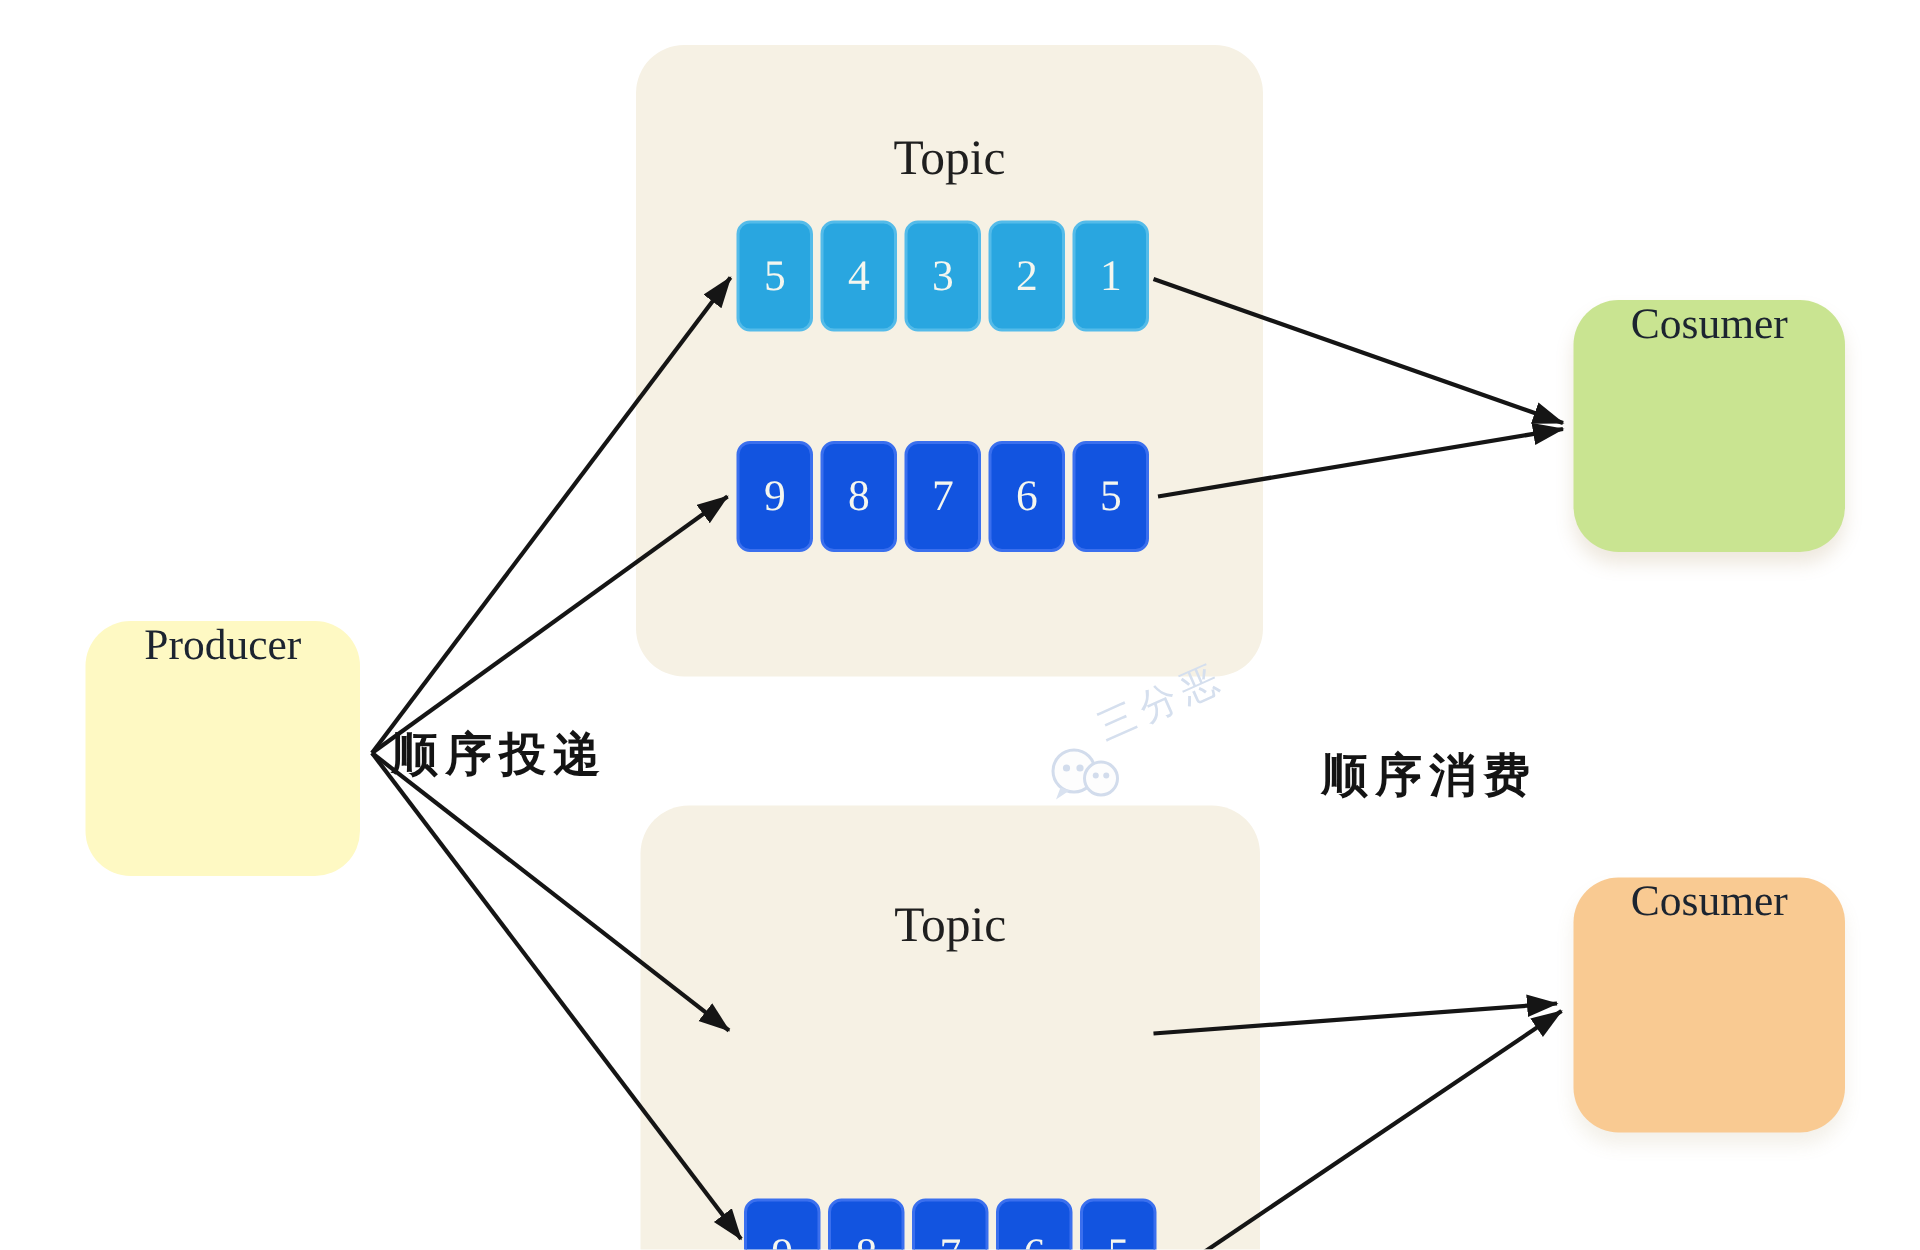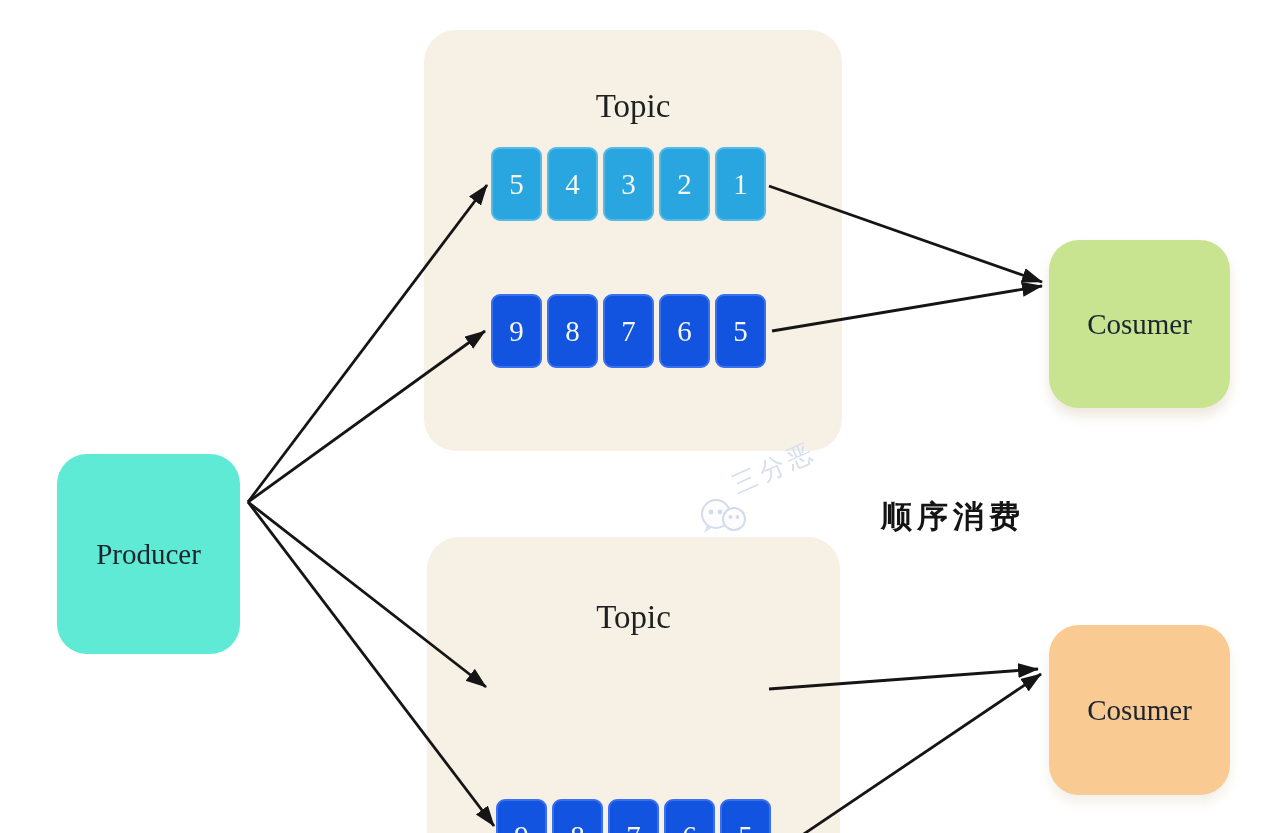--- a/index.html
+++ b/index.html
@@ -5,24 +5,24 @@
   html,body{margin:0;padding:0;}
   body{
     width:1280px;height:833px;position:relative;overflow:hidden;
     background:#ffffff;
     font-family:"Liberation Serif", serif;
   }
   .stage{position:absolute;inset:0;width:1280px;height:833px;}
 
   
   .node{
-    position:absolute;display:flex;align-items:center;justify-content:center;
-    border-radius:30px;color:#1c2430;font-size:29px;margin-top:40px;
+    position:absolute;display:flex;justify-content:center;
+    border-radius:30px;color:#1c2430;font-size:29px;
   }
-  .producer{left:57px;top:414px;width:183px;height:200px;background:#5eead4;}
+  .producer{left:57px;top:414px;width:183px;height:170px;background:#fef9c3;}
   .consumer-green{left:1049px;top:200px;width:181px;height:168px;background:#c9e491;
     box-shadow:0 8px 12px rgba(160,130,70,0.18);}
   .consumer-orange{left:1049px;top:585px;width:181px;height:170px;background:#f9ca92;
     box-shadow:0 8px 12px rgba(160,130,70,0.12);}
 
   
   .topic{
     position:absolute;background:#f6f1e4;border-radius:32px;
   }
   .topic1{left:424px;top:30px;width:418px;height:421px;}
@@ -105,20 +105,21 @@
     </div>
   </div>
 
   <div class="node consumer-green">
     <span>Cosumer</span>
   </div>
   <div class="node consumer-orange">
     <span>Cosumer</span>
   </div>
 
+  <div class="flow-label label-produce">顺序投递</div>
   <div class="flow-label label-consume">顺序消费</div>
 
   <svg class="arrows" width="1280" height="833" viewBox="0 0 1280 833">
     <defs>
       <marker id="ah" markerUnits="userSpaceOnUse" markerWidth="22" markerHeight="16" refX="20" refY="7.5" orient="auto">
         <path d="M0,0 L21,7.5 L0,15 Z" fill="#151515"></path>
       </marker>
     </defs>
     <line x1="248" y1="502" x2="487" y2="185" stroke="#151515" stroke-width="2.8" marker-end="url(#ah)"></line>
     <line x1="248" y1="502" x2="485" y2="331" stroke="#151515" stroke-width="2.8" marker-end="url(#ah)"></line>

